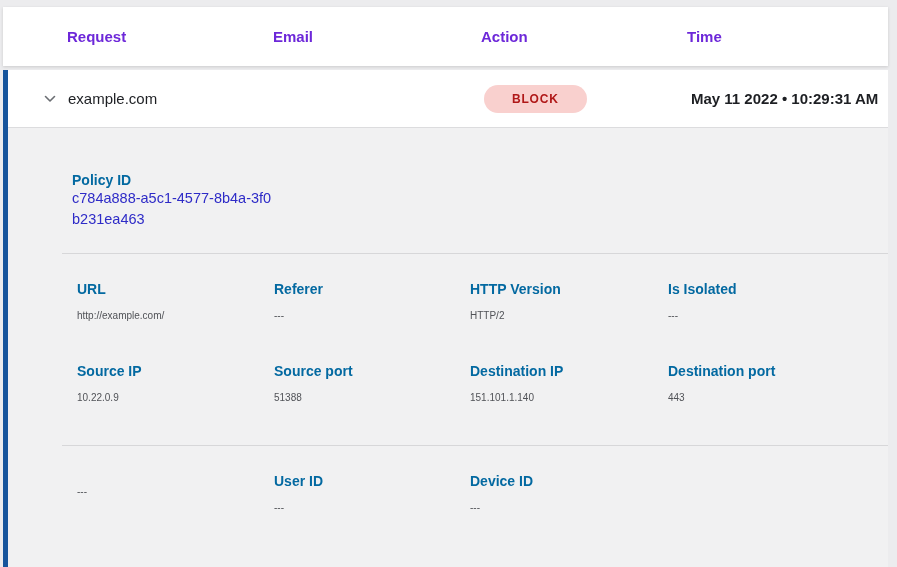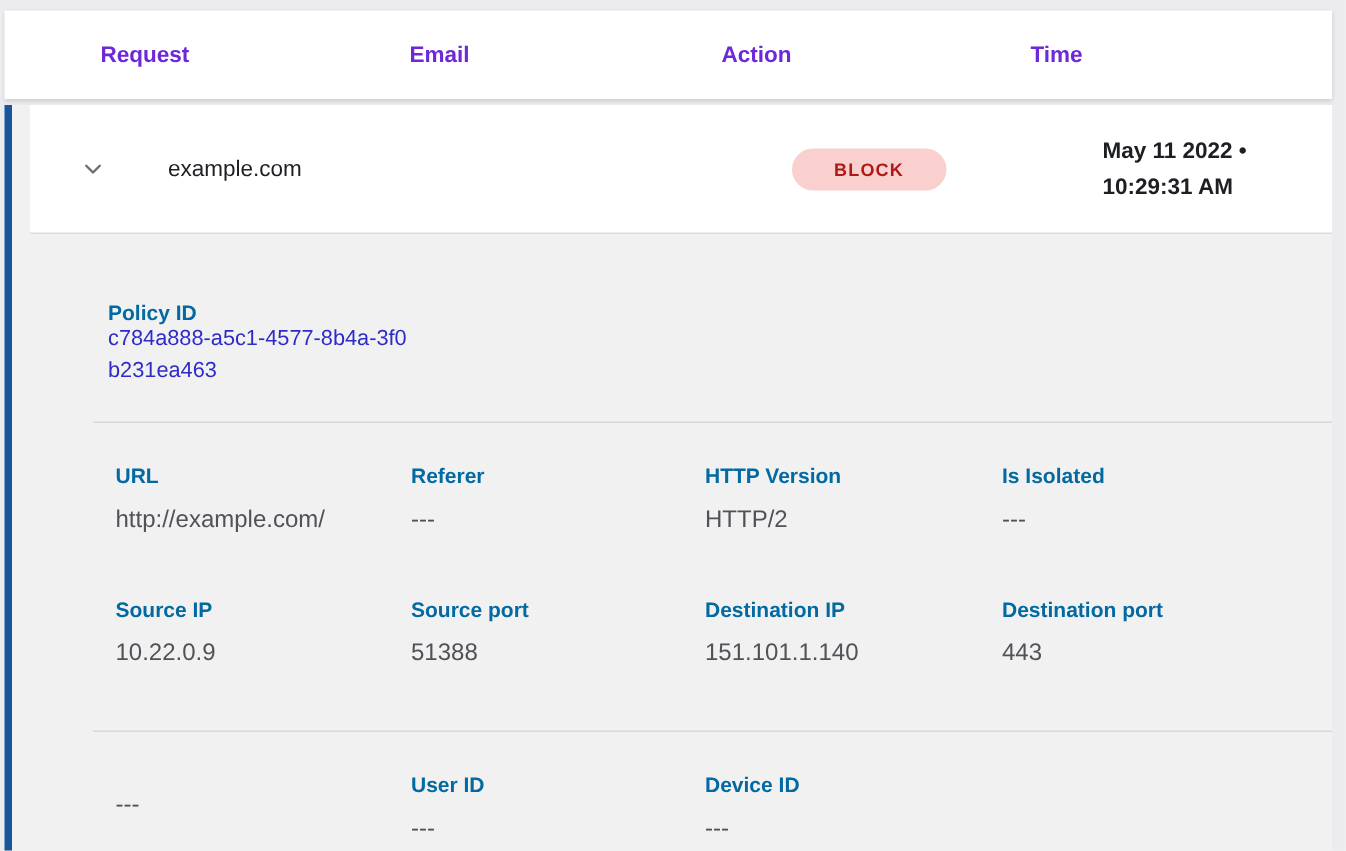--- a/index.html
+++ b/index.html
@@ -33,29 +33,28 @@
   }
   
   .row-group {
     margin-top: 4px;
     border-left: 5px solid #17559c;
     background: #f1f1f2;
     min-height: 497px;
   }
   .log-row {
     background: #ffffff;
-    height: 86px;
+    height: 58px;
     display: grid;
     grid-template-columns: 206px 208px 206px 1fr;
     align-items: center;
-    padding-left: 92px;
+    padding-left: 60px;
     position: relative;
     border-bottom: 1px solid #dcdcde;
     cursor: pointer;
-    margin-left: 12px;
   }
   .chevron {
     position: absolute;
     left: 34px;
     top: 50%;
     transform: translateY(-50%);
     width: 16px;
     height: 16px;
     display: inline-flex;
     align-items: center;
@@ -113,21 +112,21 @@
   .fields-grid {
     display: grid;
     grid-template-columns: 197px 196px 198px 1fr;
     padding-left: 69px;
     padding-top: 27px;
     row-gap: 0;
   }
   .field-cell { margin-bottom: 42px; }
   .field-value {
     margin-top: 13px;
-    font-size: 16px;
+    font-size: 10px;
     color: #505257;
   }
   .sec2 .field-cell { margin-bottom: 0; }
 </style>
 </head>
 <body>
 
 <div class="card">
 
   <div class="table-header">

